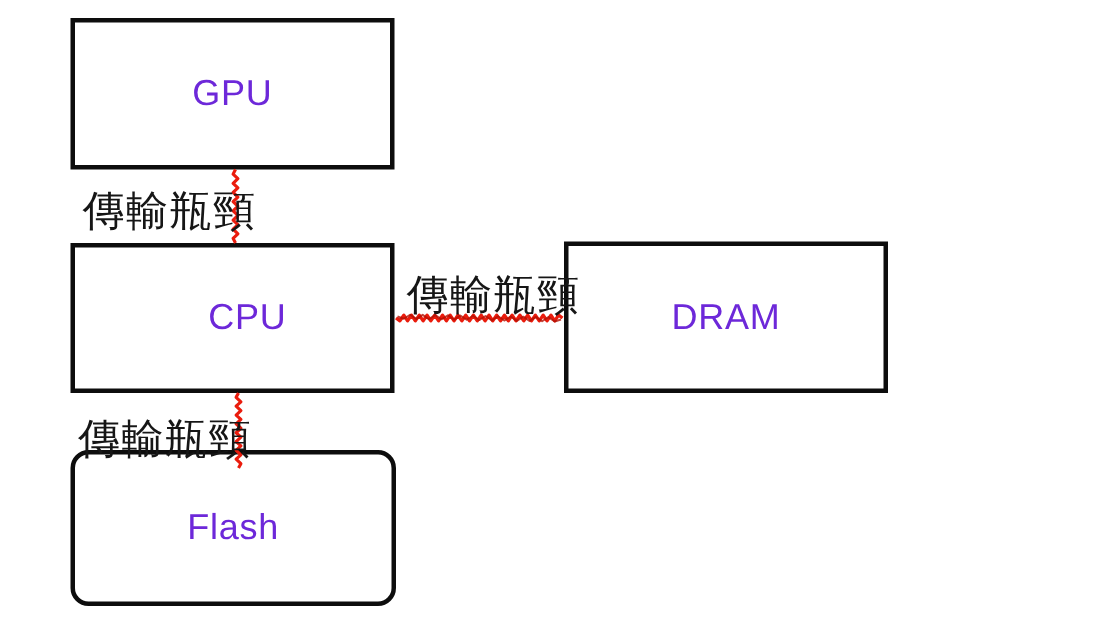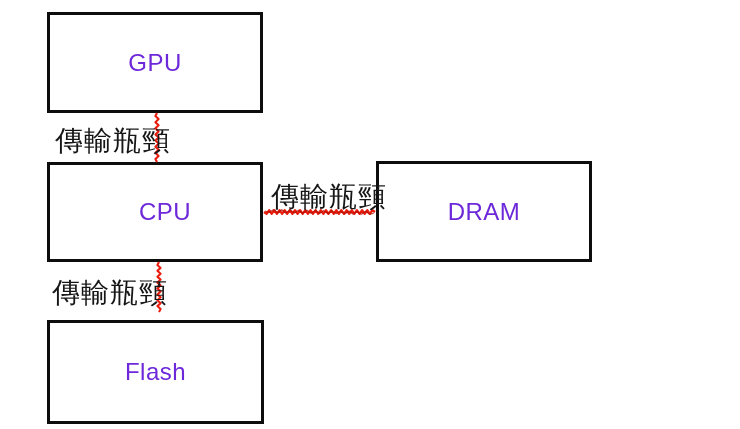--- a/index.html
+++ b/index.html
@@ -25,21 +25,21 @@
     box-sizing: border-box;
   }
   .node span {
     font-size: 24px;
     color: #6d28d9;
     letter-spacing: 0.5px;
   }
   #node-gpu   { left: 47px;  top: 12px;  width: 216px; height: 101px; }
   #node-cpu   { left: 47px;  top: 162px; width: 216px; height: 100px; padding-left: 20px; }
   #node-dram  { left: 376px; top: 161px; width: 216px; height: 101px; }
-  #node-flash { left: 47px;  top: 320px; width: 217px; height: 104px; }
+  #node-flash { left: 47px;  top: 300px; width: 217px; height: 104px; border-radius: 12px; }
 
   .links {
     position: absolute;
     left: 0;
     top: 0;
     width: 740px;
     height: 429px;
     pointer-events: none;
   }
   .edge-label {

